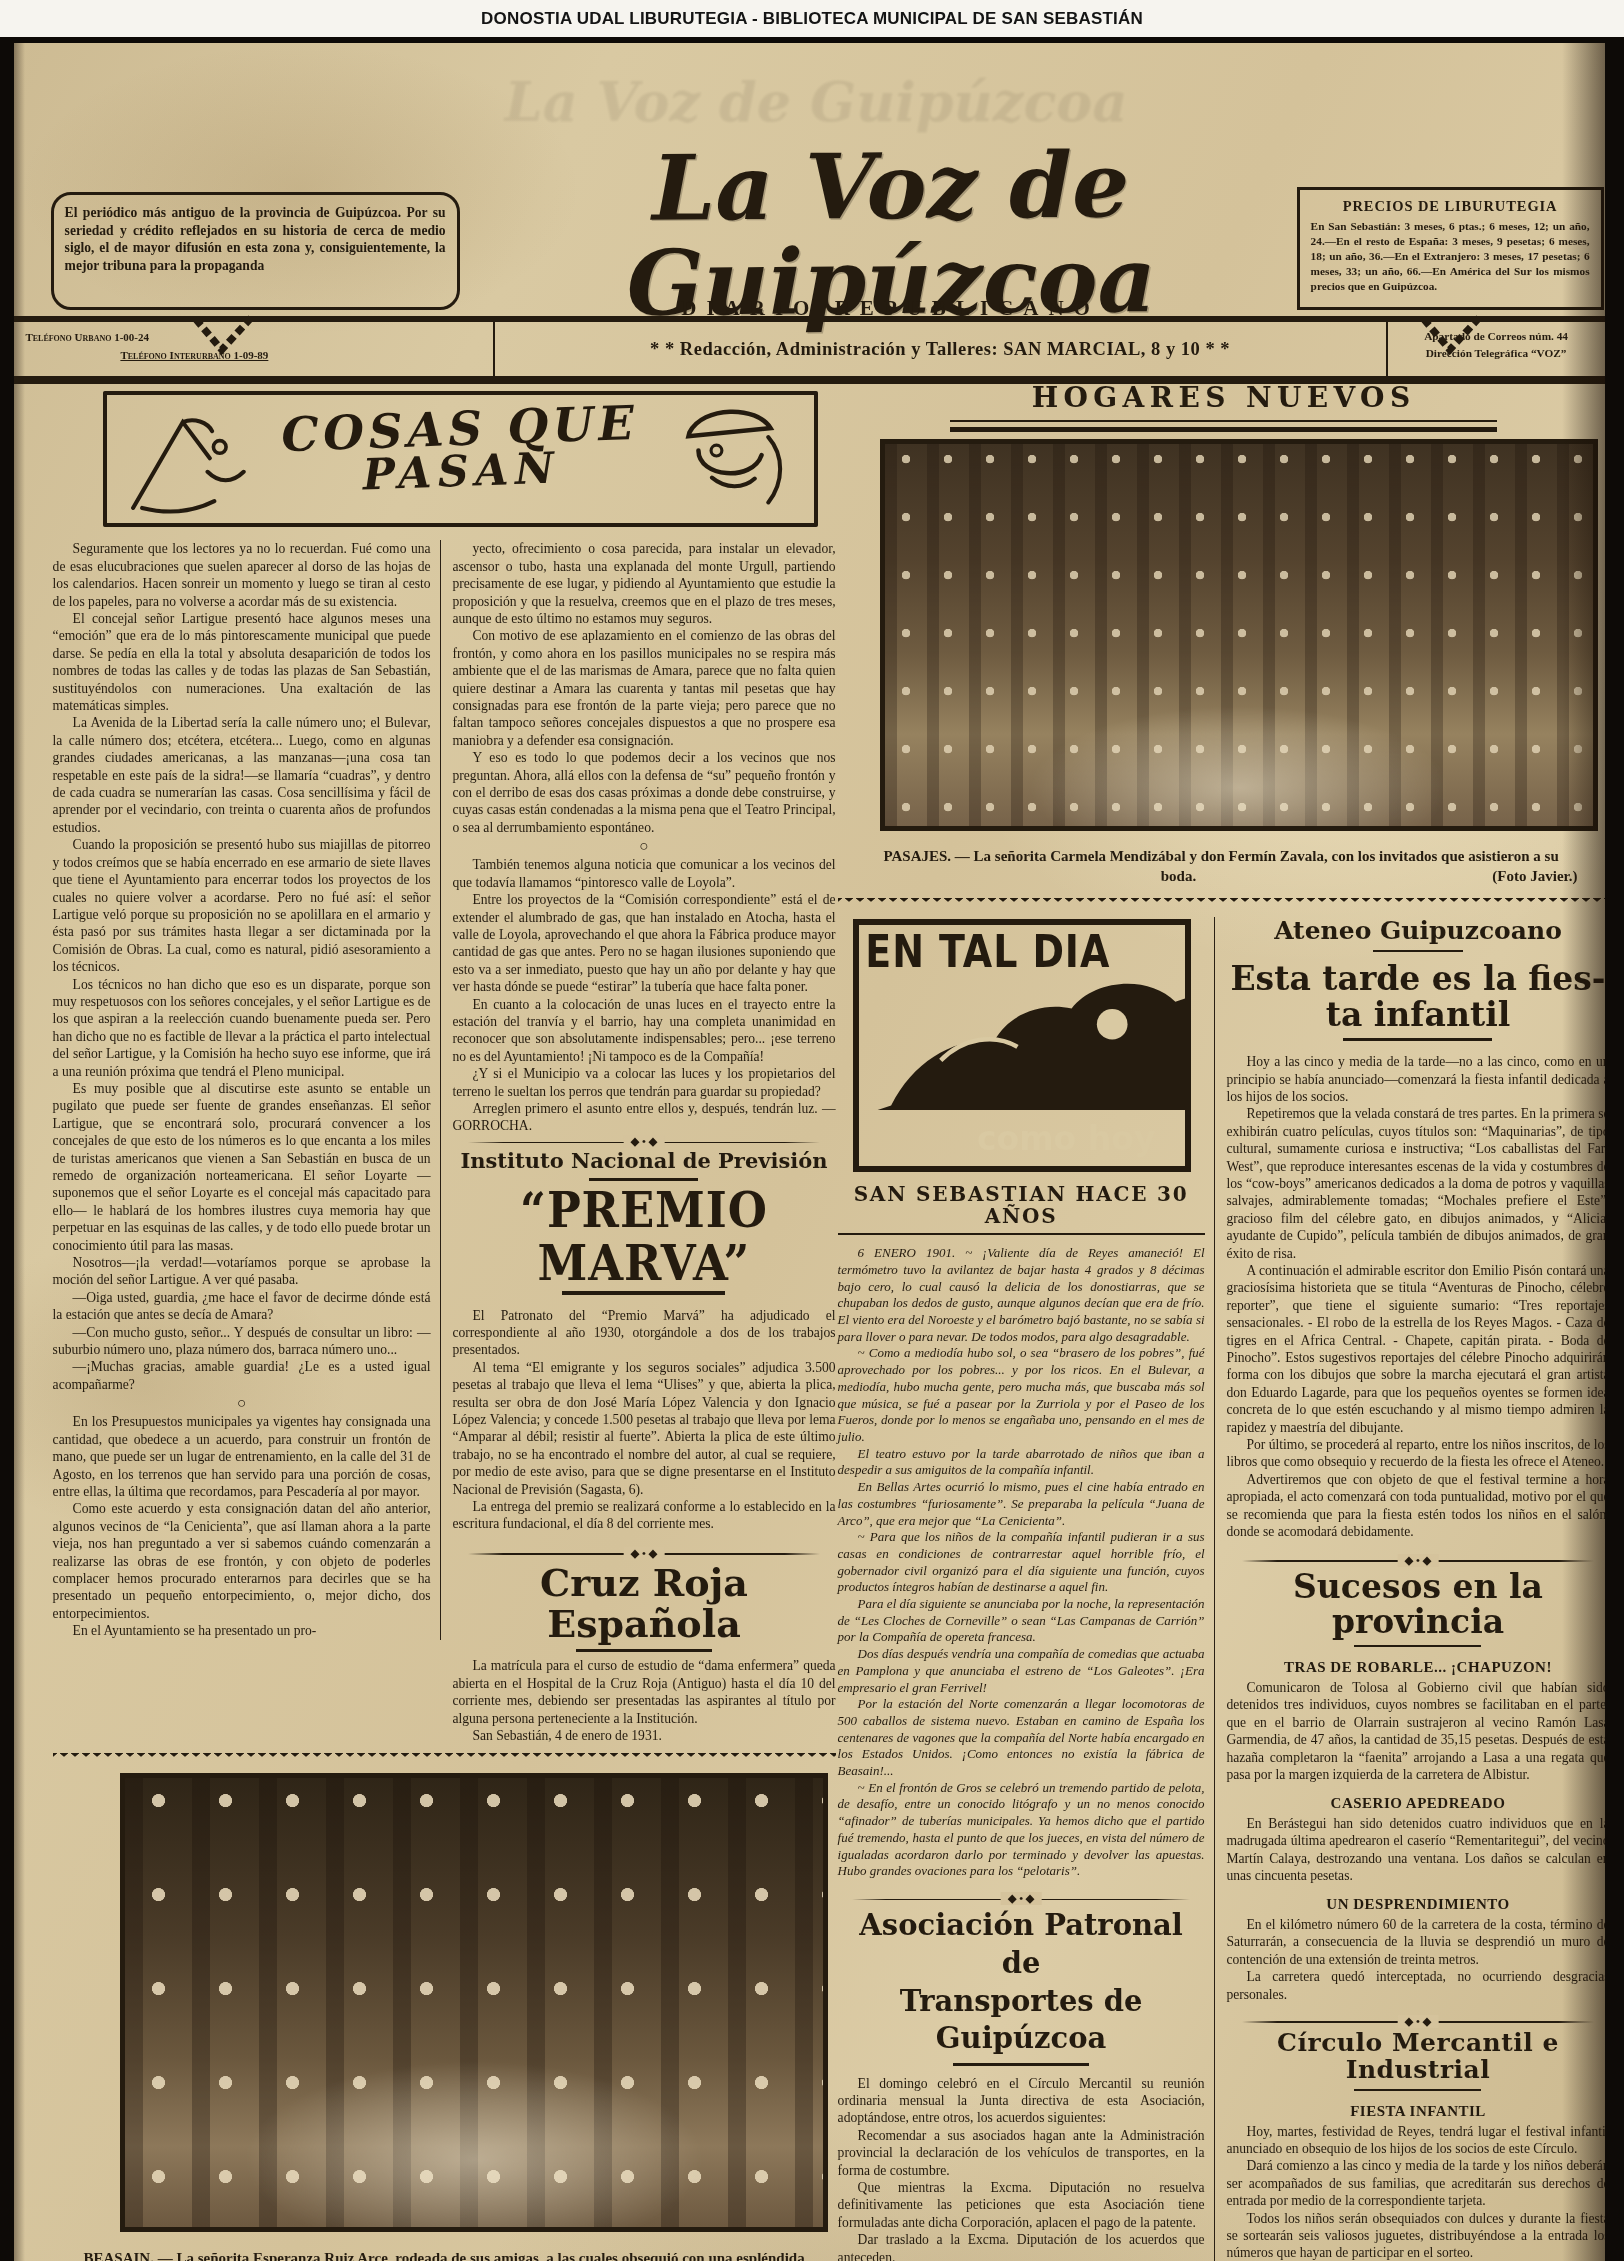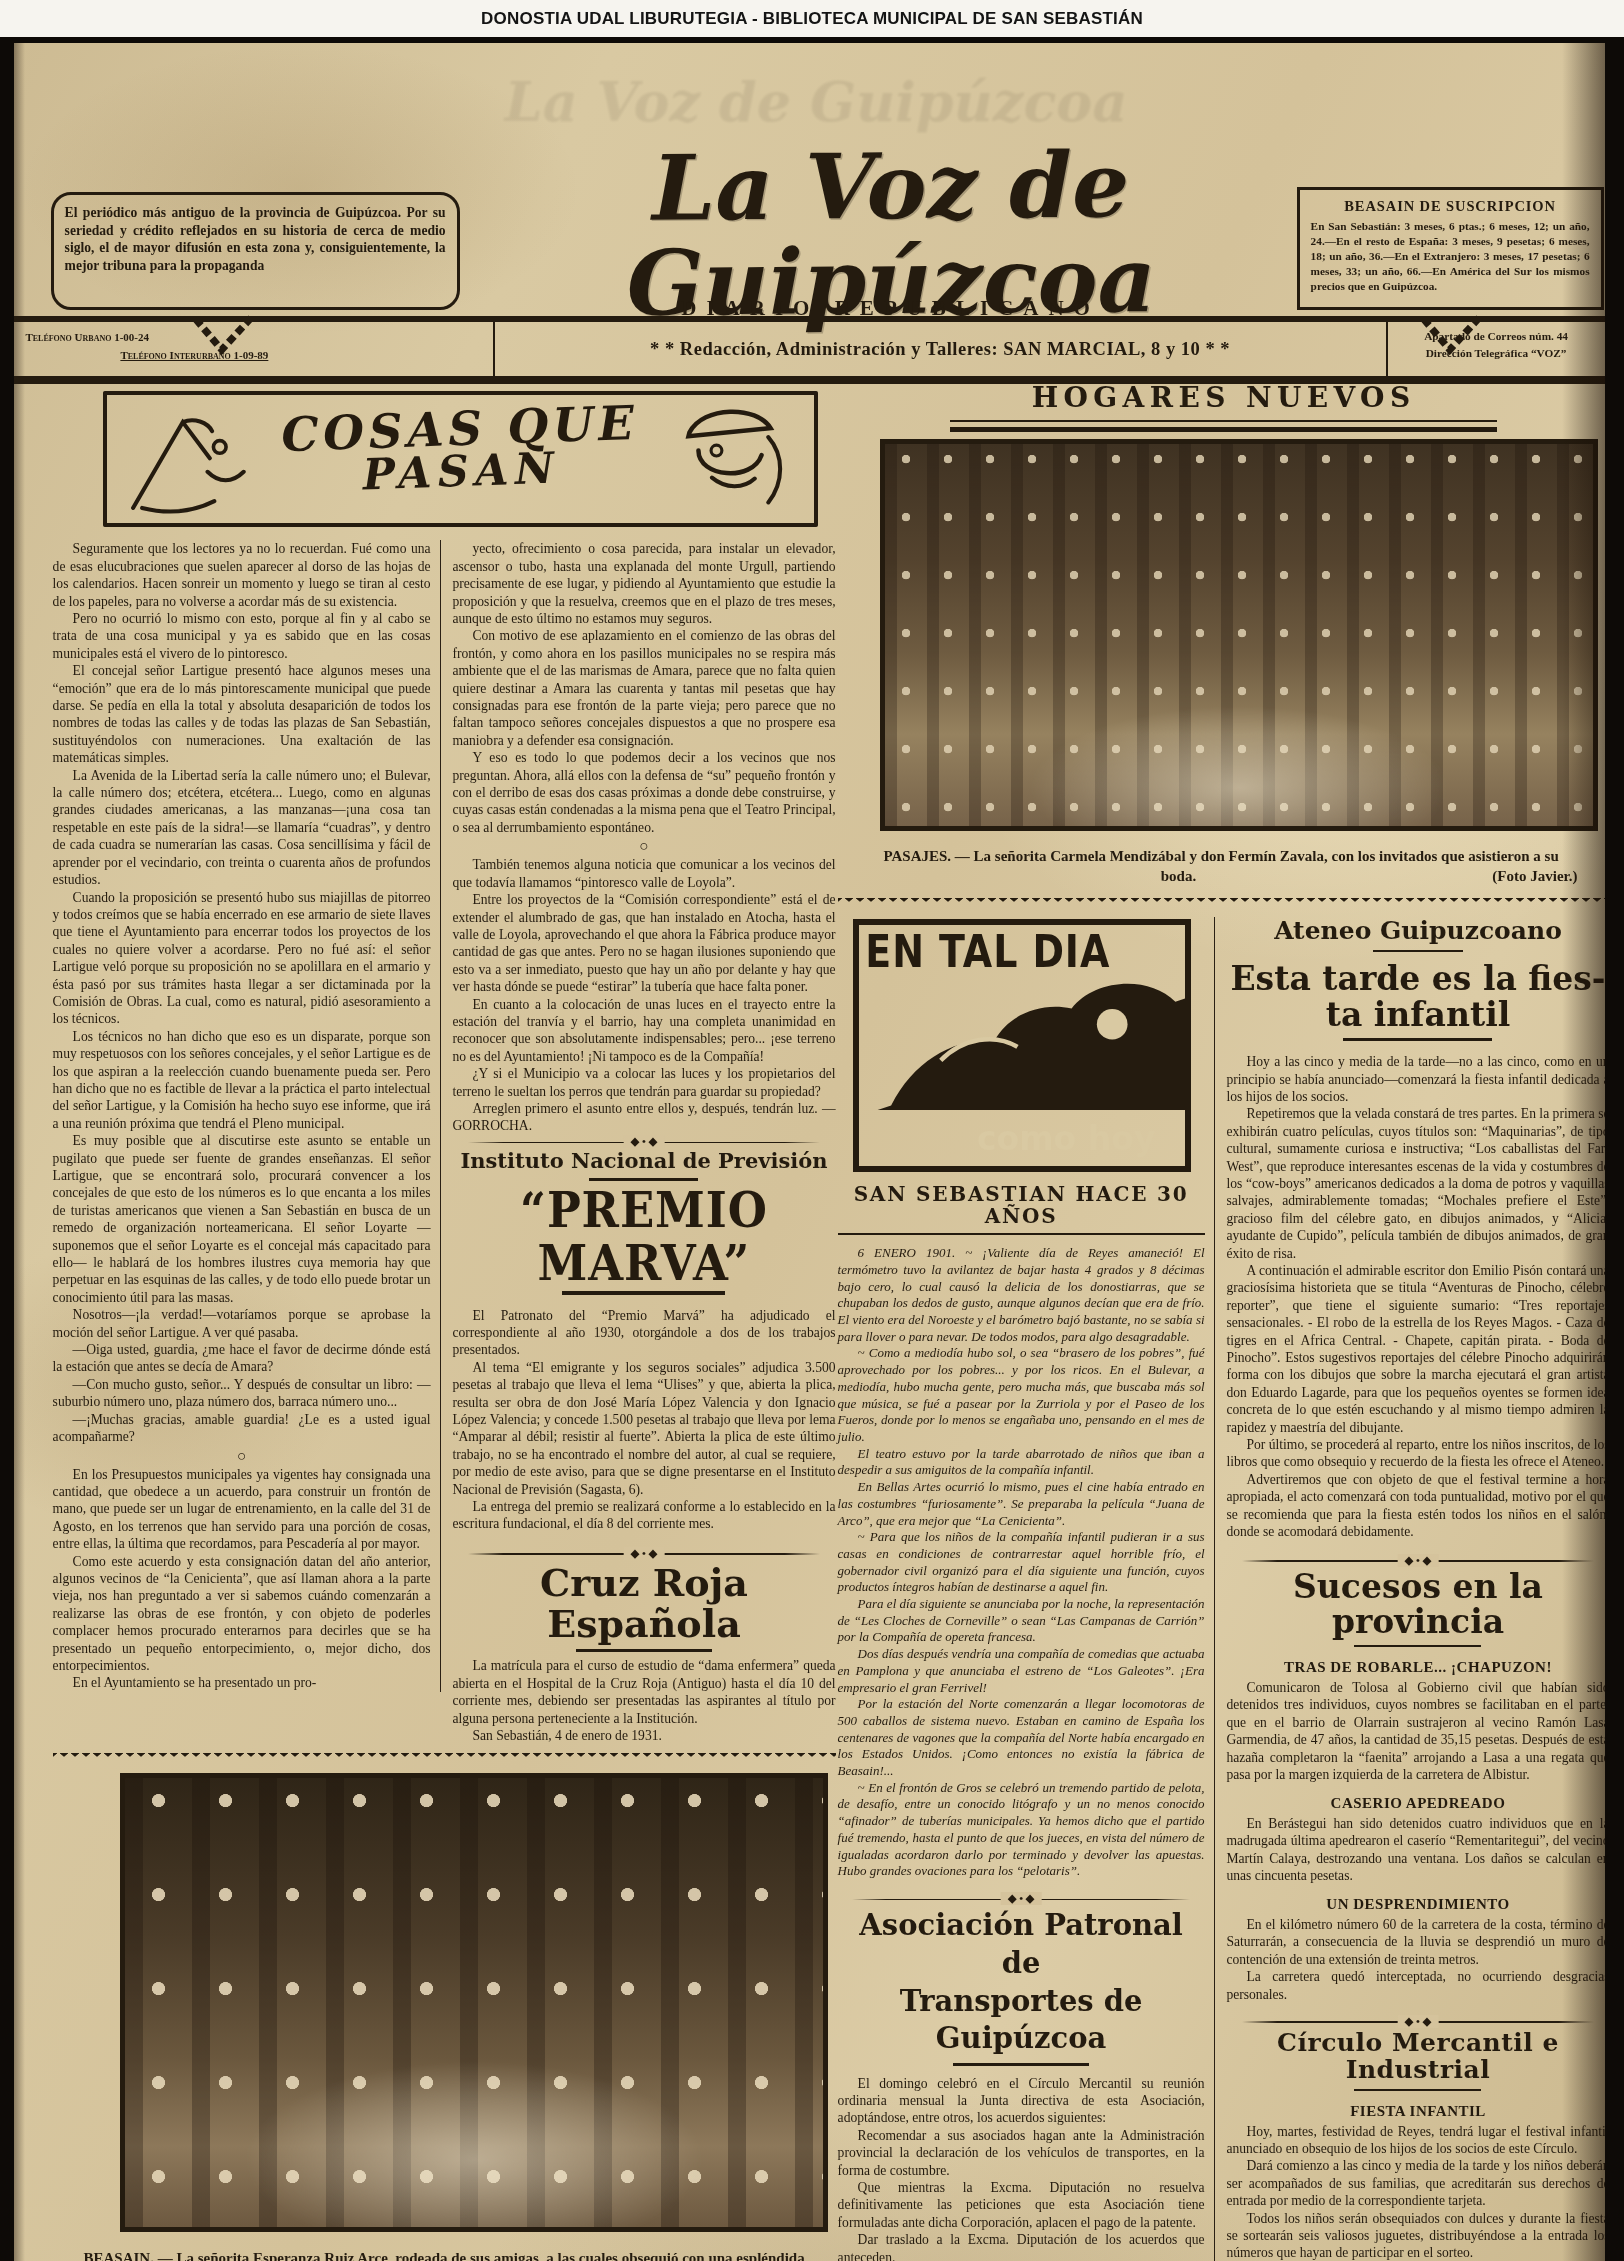--- a/index.html
+++ b/index.html
@@ -103,21 +103,21 @@
 <div class="abs paper">
 
   <div class="abs ghost" style="left:407px;top:27px;width:791px;">La Voz de Guipúzcoa</div>
 
   <div class="abs mast-box mast-left" style="left:37px;top:149px;width:409px;height:118px;border-radius:20px;">El periódico más antiguo de la provincia de Guipúzcoa. Por su seriedad y crédito reflejados en su historia de cerca de medio siglo, el de mayor difusión en esta zona y, consiguientemente, la mejor tribuna para la propaganda</div>
 
   <div class="abs mast-title" style="left:443px;top:96px;width:868px;">La Voz de Guipúzcoa</div>
   <div class="abs mast-sub" style="left:443px;top:253px;width:868px;">DIARIO REPUBLICANO</div>
 
   <div class="abs mast-box mast-right" style="left:1283px;top:144px;width:307px;height:123px;">
-    <span class="bx-title">BEASAIN DE SUSCRIPCION</span>
+    <span class="bx-title">PRECIOS DE LIBURUTEGIA</span>
     <span>En San Sebastián: 3 meses, 6 ptas.; 6 meses, 12; un año, 24.—En el resto de España: 3 meses, 9 pesetas; 6 meses, 18; un año, 36.—En el Extranjero: 3 meses, 17 pesetas; 6 meses, 33; un año, 66.—En América del Sur los mismos precios que en Guipúzcoa.</span>
   </div>
 
   <svg class="abs" style="left:176px;top:270px;" width="68" height="43" viewBox="0 0 150 96">
     <path class="vcheck" d="M12,14 L70,82 L138,8"></path>
   </svg>
   <svg class="abs" style="left:1404px;top:270px;" width="68" height="43" viewBox="0 0 150 96">
     <path class="vcheck" d="M12,14 L70,82 L138,8"></path>
   </svg>
 
@@ -149,21 +149,20 @@
       <div class="cosas-title" style="padding-top:11.8px;">
         <div class="cosas-t1">COSAS QUE</div>
         <div class="cosas-t2">PASAN</div>
       </div>
     </div>
 
     <div class="cols">
       <div class="c-left">
         <div>
             <p class="body-p">Seguramente que los lectores ya no lo recuerdan. Fué como una de esas elucubraciones que suelen aparecer al dorso de las hojas de los calendarios. Hacen sonreir un momento y luego se tiran al cesto de los papeles, para no volverse a acordar más de su existencia.</p>
-            <p class="body-p">Pero no ocurrió lo mismo con esto, porque al fin y al cabo se trata de una cosa municipal y ya es sabido que en las cosas municipales está el vivero de lo pintoresco.</p>
             <p class="body-p">El concejal señor Lartigue presentó hace algunos meses una “emoción” que era de lo más pintorescamente municipal que puede darse. Se pedía en ella la total y absoluta desaparición de todos los nombres de todas las calles y de todas las plazas de San Sebastián, sustituyéndolos con numeraciones. Una exaltación de las matemáticas simples.</p>
             <p class="body-p">La Avenida de la Libertad sería la calle número uno; el Bulevar, la calle número dos; etcétera, etcétera... Luego, como en algunas grandes ciudades americanas, a las manzanas—¡una cosa tan respetable en este país de la sidra!—se llamaría “cuadras”, y dentro de cada cuadra se numerarían las casas. Cosa sencillísima y fácil de aprender por el vecindario, con treinta o cuarenta años de profundos estudios.</p>
             <p class="body-p">Cuando la proposición se presentó hubo sus miajillas de pitorreo y todos creímos que se había encerrado en ese armario de siete llaves que tiene el Ayuntamiento para encerrar todos los proyectos de los cuales no quiere volver a acordarse. Pero no fué así: el señor Lartigue veló porque su proposición no se apolillara en el armario y ésta pasó por sus trámites hasta llegar a ser dictaminada por la Comisión de Obras. La cual, como es natural, pidió asesoramiento a los técnicos.</p>
             <p class="body-p">Los técnicos no han dicho que eso es un disparate, porque son muy respetuosos con los señores concejales, y el señor Lartigue es de los que aspiran a la reelección cuando buenamente pueda ser. Pero han dicho que no es factible de llevar a la práctica el parto intelectual del señor Lartigue, y la Comisión ha hecho suyo ese informe, que irá a una reunión próxima que tendrá el Pleno municipal.</p>
             <p class="body-p">Es muy posible que al discutirse este asunto se entable un pugilato que puede ser fuente de grandes enseñanzas. El señor Lartigue, que se encontrará solo, procurará convencer a los concejales de que esto de los números es lo que encanta a los miles de turistas americanos que vienen a San Sebastián en busca de un remedo de organización norteamericana. El señor Loyarte —suponemos que el señor Loyarte es el concejal más capacitado para ello— le hablará de los hombres ilustres cuya memoria hay que perpetuar en las esquinas de las calles, y de todo ello puede brotar un conocimiento útil para las masas.</p>
             <p class="body-p">Nosotros—¡la verdad!—votaríamos porque se aprobase la moción del señor Lartigue. A ver qué pasaba.</p>
             <p class="body-p">—Oiga usted, guardia, ¿me hace el favor de decirme dónde está la estación que antes se decía de Amara?</p>
             <p class="body-p">—Con mucho gusto, señor... Y después de consultar un libro: —suburbio número uno, plaza número dos, barraca número uno...</p>
             <p class="body-p">—¡Muchas gracias, amable guardia! ¿Le es a usted igual acompañarme?</p>
             <p class="body-p sep">○</p>

